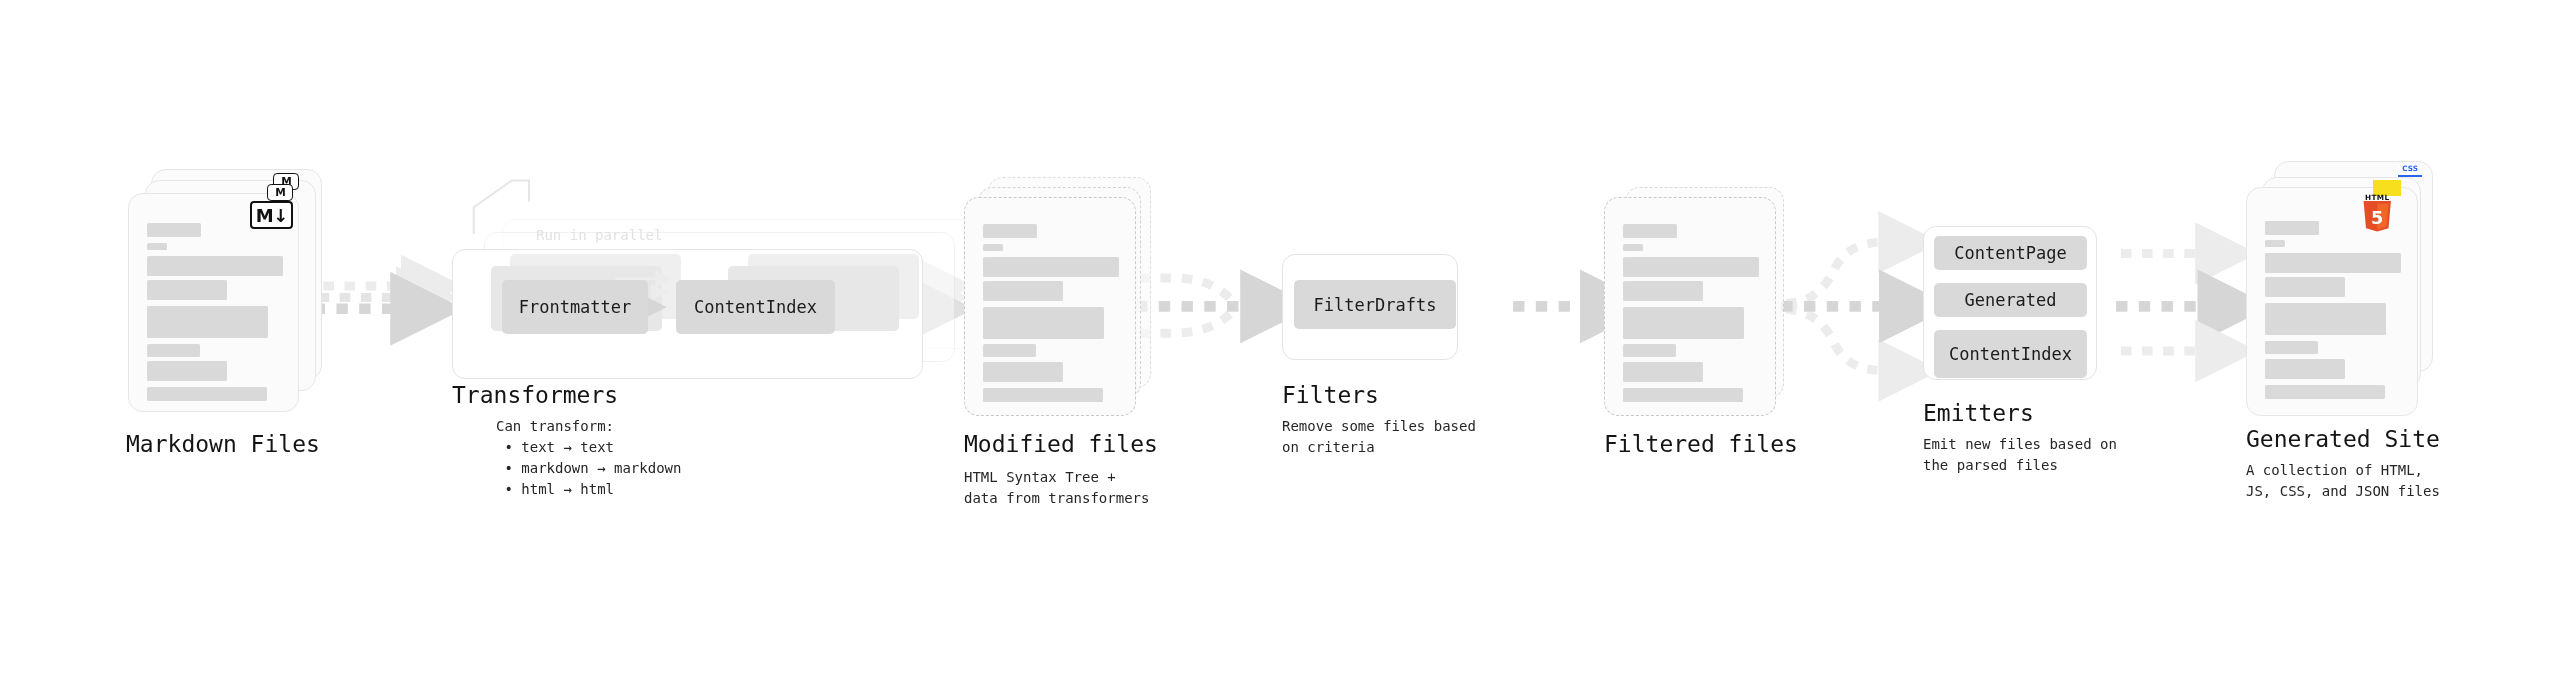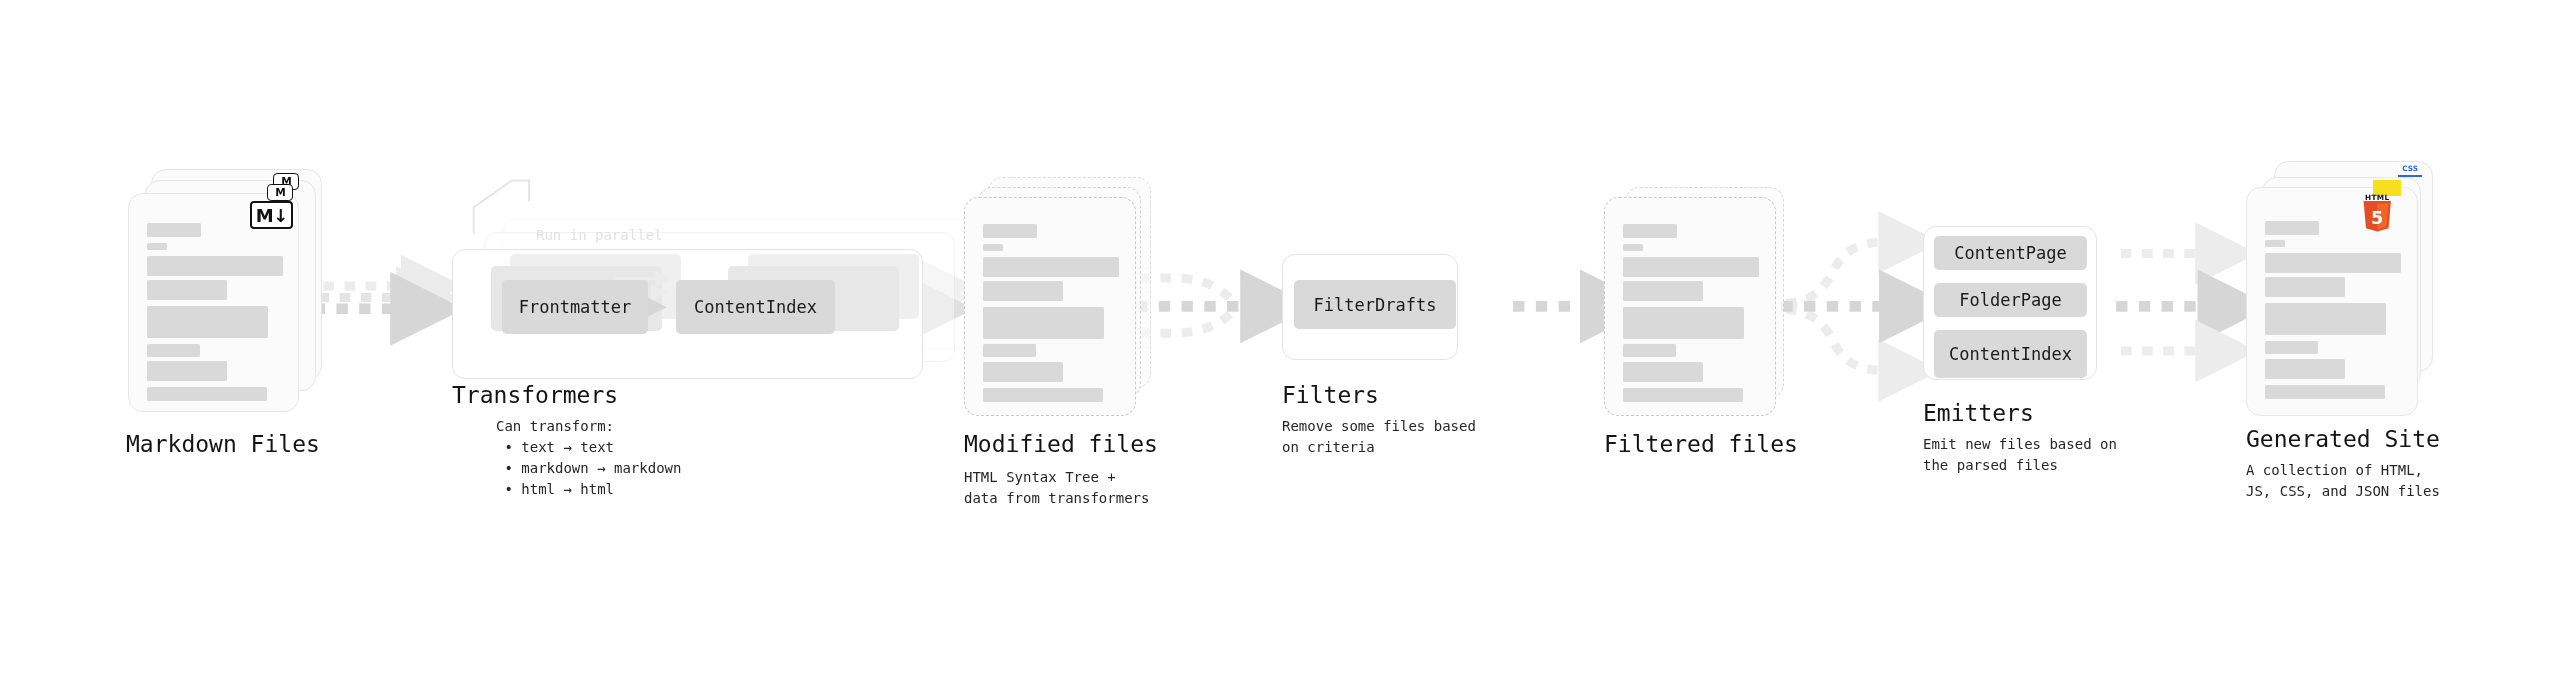--- a/index.html
+++ b/index.html
@@ -248,21 +248,21 @@
       <div class="bar" style="left:18px;top:146px;width:53px;height:13px;"></div>
       <div class="bar" style="left:18px;top:164px;width:80px;height:20.3px;"></div>
       <div class="bar" style="left:18px;top:190px;width:120px;height:14px;"></div>
     </div>
     <div class="title" style="left:1604px;top:431px;">Filtered files</div>
   </div>
 
   <div class="stack" style="left:0;top:0;">
     <div class="procbox" style="left:1923px;top:226px;width:174px;height:154px;"></div>
     <div class="pill" style="left:1934px;top:236px;width:153px;height:34px;">ContentPage</div>
-    <div class="pill" style="left:1934px;top:283px;width:153px;height:34px;">FolderPage</div>
+    <div class="pill" style="left:1934px;top:283px;width:153px;height:34px;">Generated</div>
     <div class="pill" style="left:1934px;top:330px;width:153px;height:48px;">ContentIndex</div>
     <div class="title" style="left:1923px;top:400px;">Emitters</div>
     <div class="desc" style="left:1923px;top:434px;">Emit new files based on
 the parsed files</div>
   </div>
 
   <div class="stack" style="left:0;top:0;">
     <div class="card ghost1" style="left:2274px;top:161px;width:159px;height:211px;"></div>
     <div class="card ghost1" style="left:2262px;top:177px;width:159px;height:211px;"></div>
     <div class="card" style="left:2246px;top:187px;width:172px;height:229px;">

